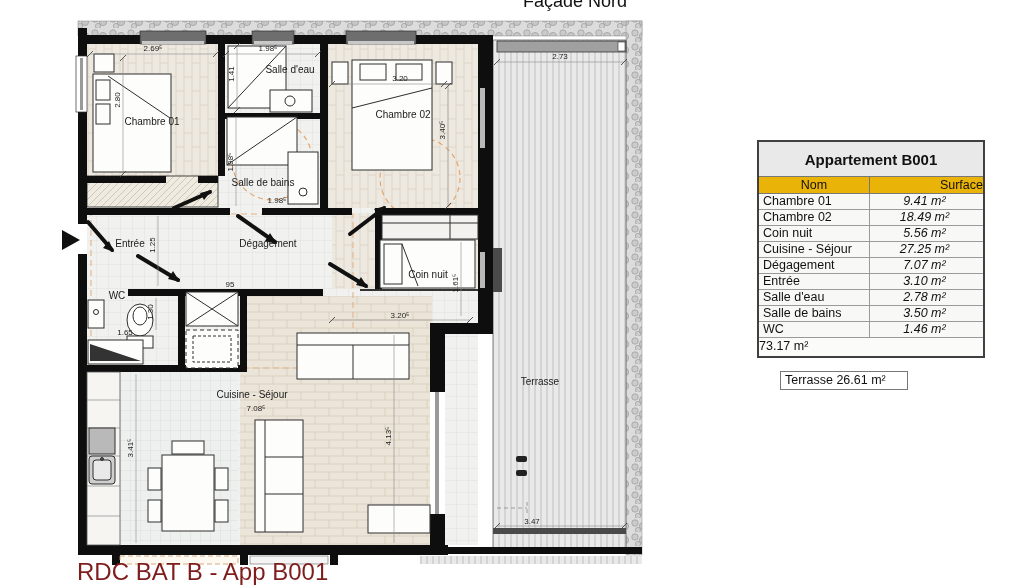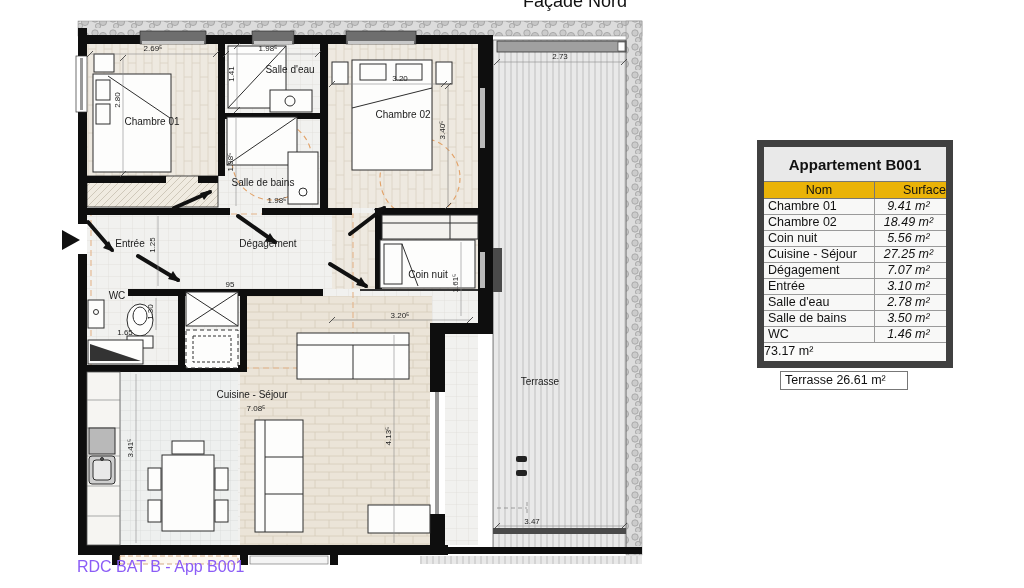--- a/index.html
+++ b/index.html
@@ -1,25 +1,25 @@
 <!DOCTYPE html>
 <html><head>
 <meta charset="utf-8">
 <style>
   html,body{margin:0;padding:0;background:#fff;}
   .page{position:relative;width:1024px;height:588px;overflow:hidden;background:#fff;
         font-family:"Liberation Sans",sans-serif;color:#111;}
   .facade-title{position:absolute;left:475px;top:-9px;width:200px;text-align:center;
         font-size:18px;color:#111;}
-  .footer-title{position:absolute;left:77px;top:558px;font-size:16px;color:#8b5cf6;}
+  .footer-title{position:absolute;left:77px;top:558px;font-size:24px;color:#7f1d1d;}
   svg text{font-family:"Liberation Sans",sans-serif;}
   .rlabel{font-size:10px;fill:#1a1a1a;}
   .dim{font-size:8px;fill:#222;}
   
-  .tbl{position:absolute;left:757px;top:140px;width:196px;border:7px solid #404040;
+  .tbl{position:absolute;left:757px;top:140px;width:228px;border:2px solid #404040;
        background:#fff;box-sizing:border-box;font-size:12.5px;}
   .tbl *{box-sizing:border-box;}
   .tbl-title{height:35px;line-height:35px;text-align:center;font-weight:bold;font-size:15px;
        background:#e9e9e9;border-bottom:1px solid #777;}
   .tbl-head{display:flex;height:17px;line-height:16px;background:#eab308;border-bottom:1px solid #777;}
   .tbl-head .c1{width:111px;text-align:center;border-right:1px solid #777;}
   .tbl-head .c2{flex:1;text-align:right;}
   .tbl-row{display:flex;height:16px;line-height:15px;background:#f8f8f7;border-bottom:1px solid #9a9a9a;}
   .tbl-row .c1{width:111px;padding-left:4px;border-right:1px solid #9a9a9a;overflow:hidden;white-space:nowrap;}
   .tbl-row .c2{flex:1;text-align:center;padding-right:4px;font-style:italic;}

